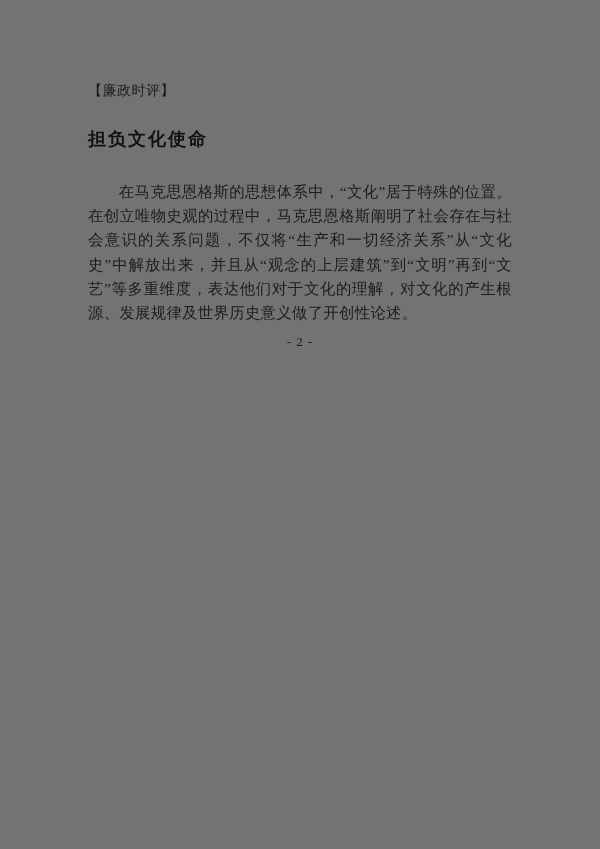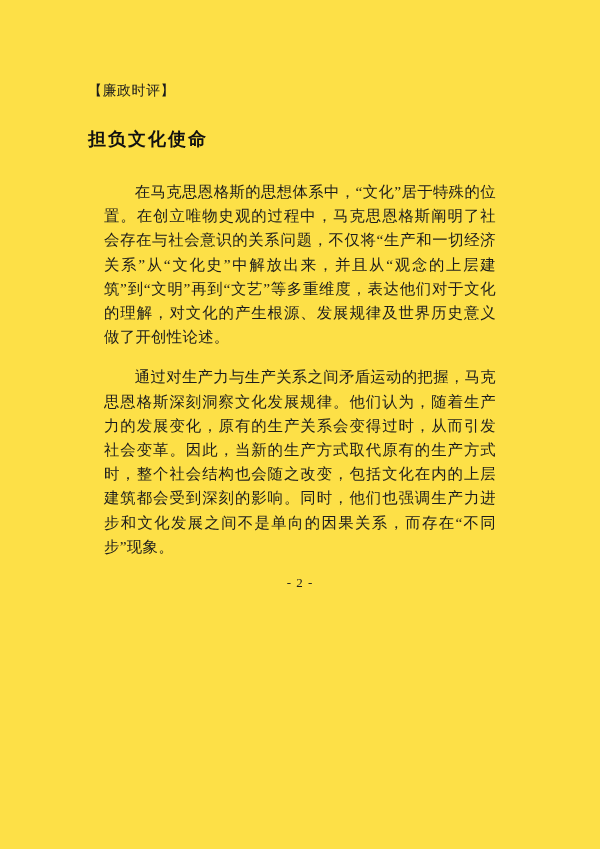--- a/index.html
+++ b/index.html
@@ -5,21 +5,21 @@
   html, body {
     margin: 0;
     padding: 0;
     background: #ffffff;
   }
   .page {
     position: relative;
     width: 600px;
     height: 849px;
     box-sizing: border-box;
-    background: #fde047;
+    background: #737373;
     padding: 82px 88px 0 88px;
     font-family: "Liberation Serif", "DejaVu Serif", serif;
     color: #1c1c1c;
     overflow: hidden;
   }
   .section-header {
     font-size: 14px;
     line-height: 18px;
     letter-spacing: 0.5px;
     color: #1c1c1c;
@@ -27,21 +27,21 @@
   .doc-title {
     margin: 28px 0 30px 0;
     text-align: left;
     font-size: 18px;
     font-weight: bold;
     letter-spacing: 2px;
     line-height: 22px;
     color: #111111;
   }
   .body-text p {
-    margin: 16px;
+    margin: 0;
     font-size: 15.4px;
     line-height: 24.2px;
     text-indent: 2em;
     text-align: justify;
     text-justify: inter-ideograph;
     letter-spacing: 0.3px;
     word-break: break-all;
     color: #1c1c1c;
   }
   .page-number {
@@ -55,17 +55,16 @@
 </head>
 <body>
 
 <div class="page">
   <div class="section-header">【廉政时评】</div>
 
   <h1 class="doc-title">担负文化使命</h1>
 
   <div class="body-text">
     <p>在马克思恩格斯的思想体系中，“文化”居于特殊的位置。在创立唯物史观的过程中，马克思恩格斯阐明了社会存在与社会意识的关系问题，不仅将“生产和一切经济关系”从“文化史”中解放出来，并且从“观念的上层建筑”到“文明”再到“文艺”等多重维度，表达他们对于文化的理解，对文化的产生根源、发展规律及世界历史意义做了开创性论述。</p>
-    <p>通过对生产力与生产关系之间矛盾运动的把握，马克思恩格斯深刻洞察文化发展规律。他们认为，随着生产力的发展变化，原有的生产关系会变得过时，从而引发社会变革。因此，当新的生产方式取代原有的生产方式时，整个社会结构也会随之改变，包括文化在内的上层建筑都会受到深刻的影响。同时，他们也强调生产力进步和文化发展之间不是单向的因果关系，而存在“不同步”现象。</p>
   </div>
 
   <div class="page-number">- 2 -</div>
 </div>
 
 </body></html>

